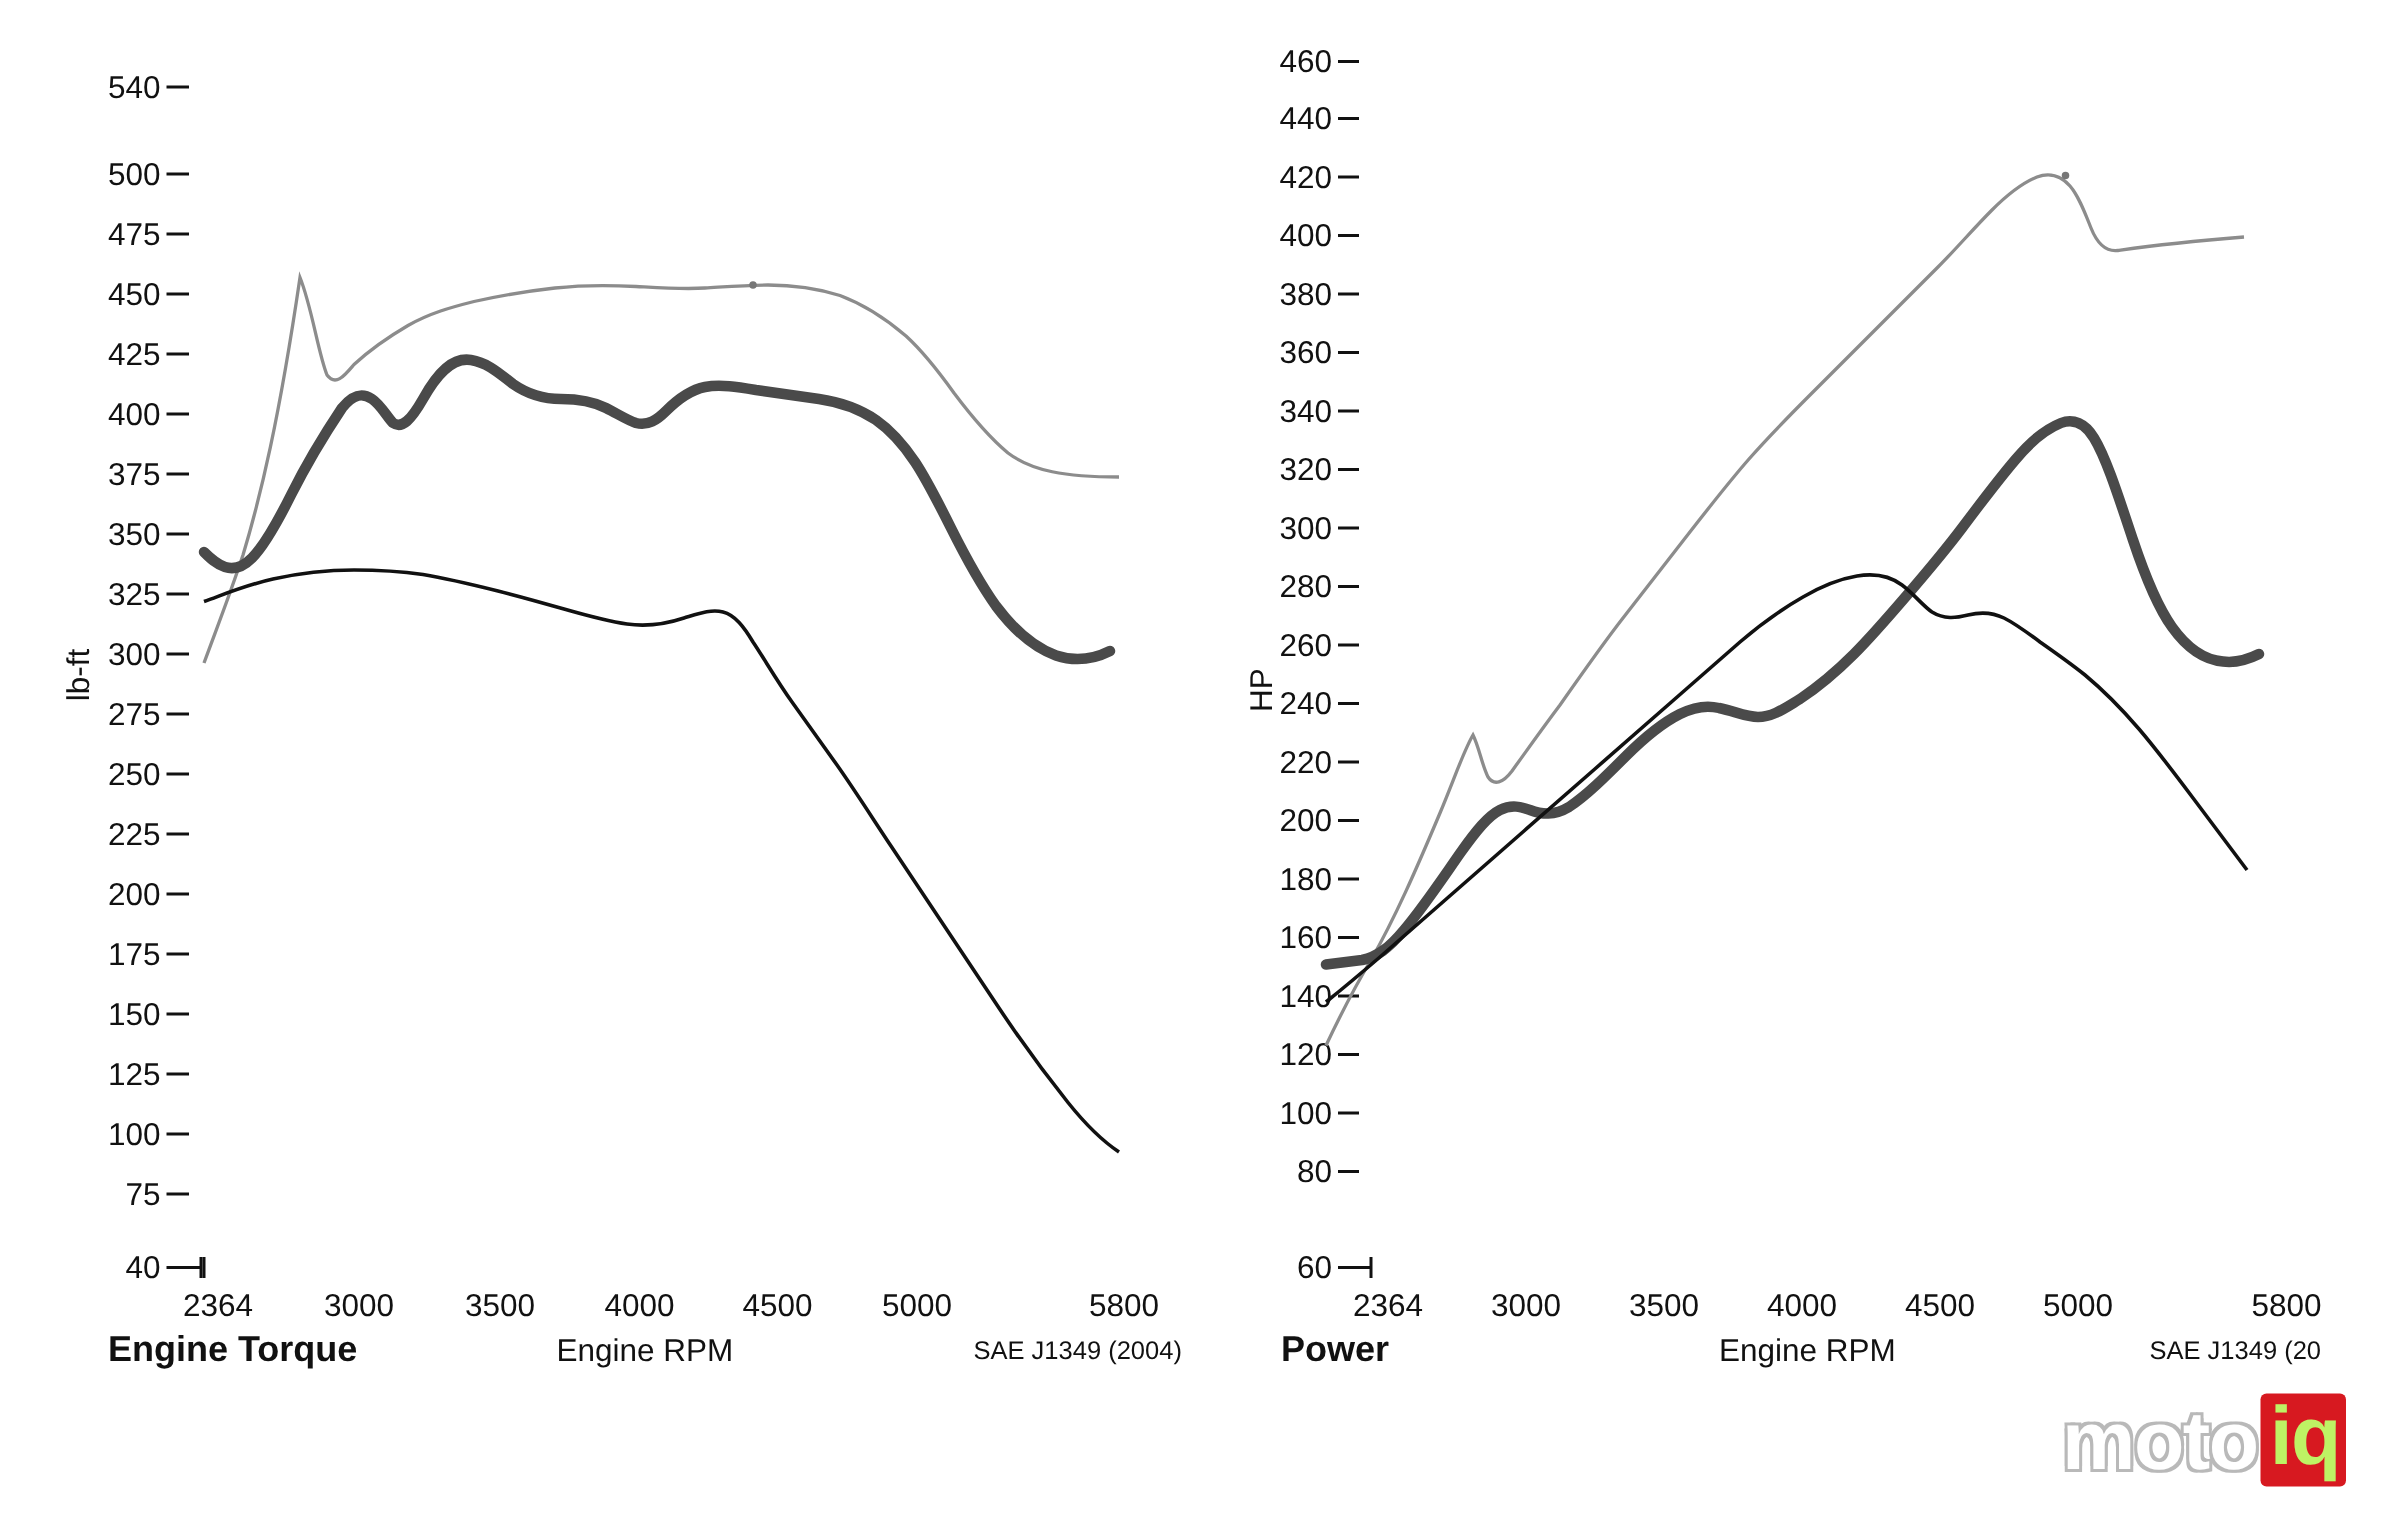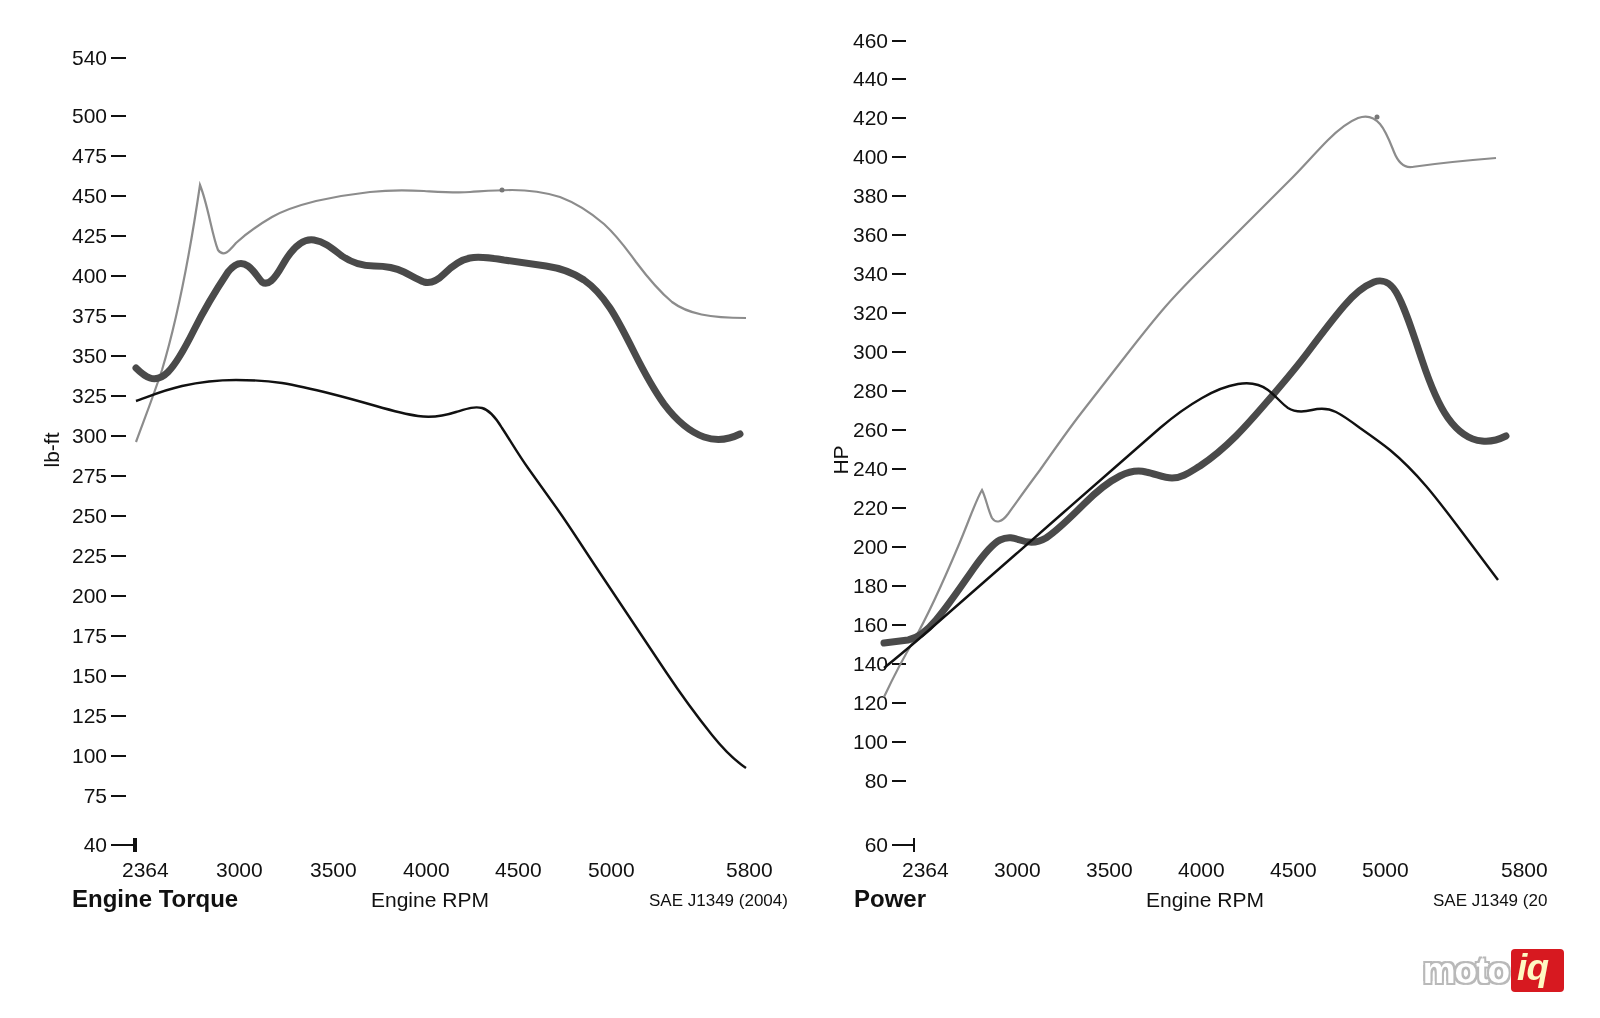--- a/index.html
+++ b/index.html
@@ -67,40 +67,39 @@
   .tick-mark { stroke: #111; stroke-width: 2; }
 
   
   #watermark {
     position: absolute;
     right: 36px;
     bottom: 26px;
     display: flex;
     align-items: center;
     font-weight: bold;
-    font-size: 37px;
+    font-size: 55px;
     letter-spacing: -1px;
     color: #ffffff;
     text-shadow:
       -2px -2px 0 #b9b9b9,
        2px -2px 0 #b9b9b9,
       -2px  2px 0 #b9b9b9,
        2px  2px 0 #b9b9b9;
     font-family: "Liberation Sans", sans-serif;
     margin-left: 19px;
   }
   #watermark .iq-box {
     background: #d71920;
-    color: #fef9c3;
+    color: #bef264;
     text-shadow: none;
-    padding: 0 16px 4px 6px;
+    padding: 0 4px 4px 6px;
     margin-left: 2px;
     border-radius: 4px;
     line-height: 1.05;
-    font-style: italic;
   }
 </style>
 </head>
 <body>
 
 <div class="dyno-sheet">
 
   <div class="panel" id="panel-torque">
     <svg class="plot" width="800" height="1018" viewBox="0 0 800 1018">
 

